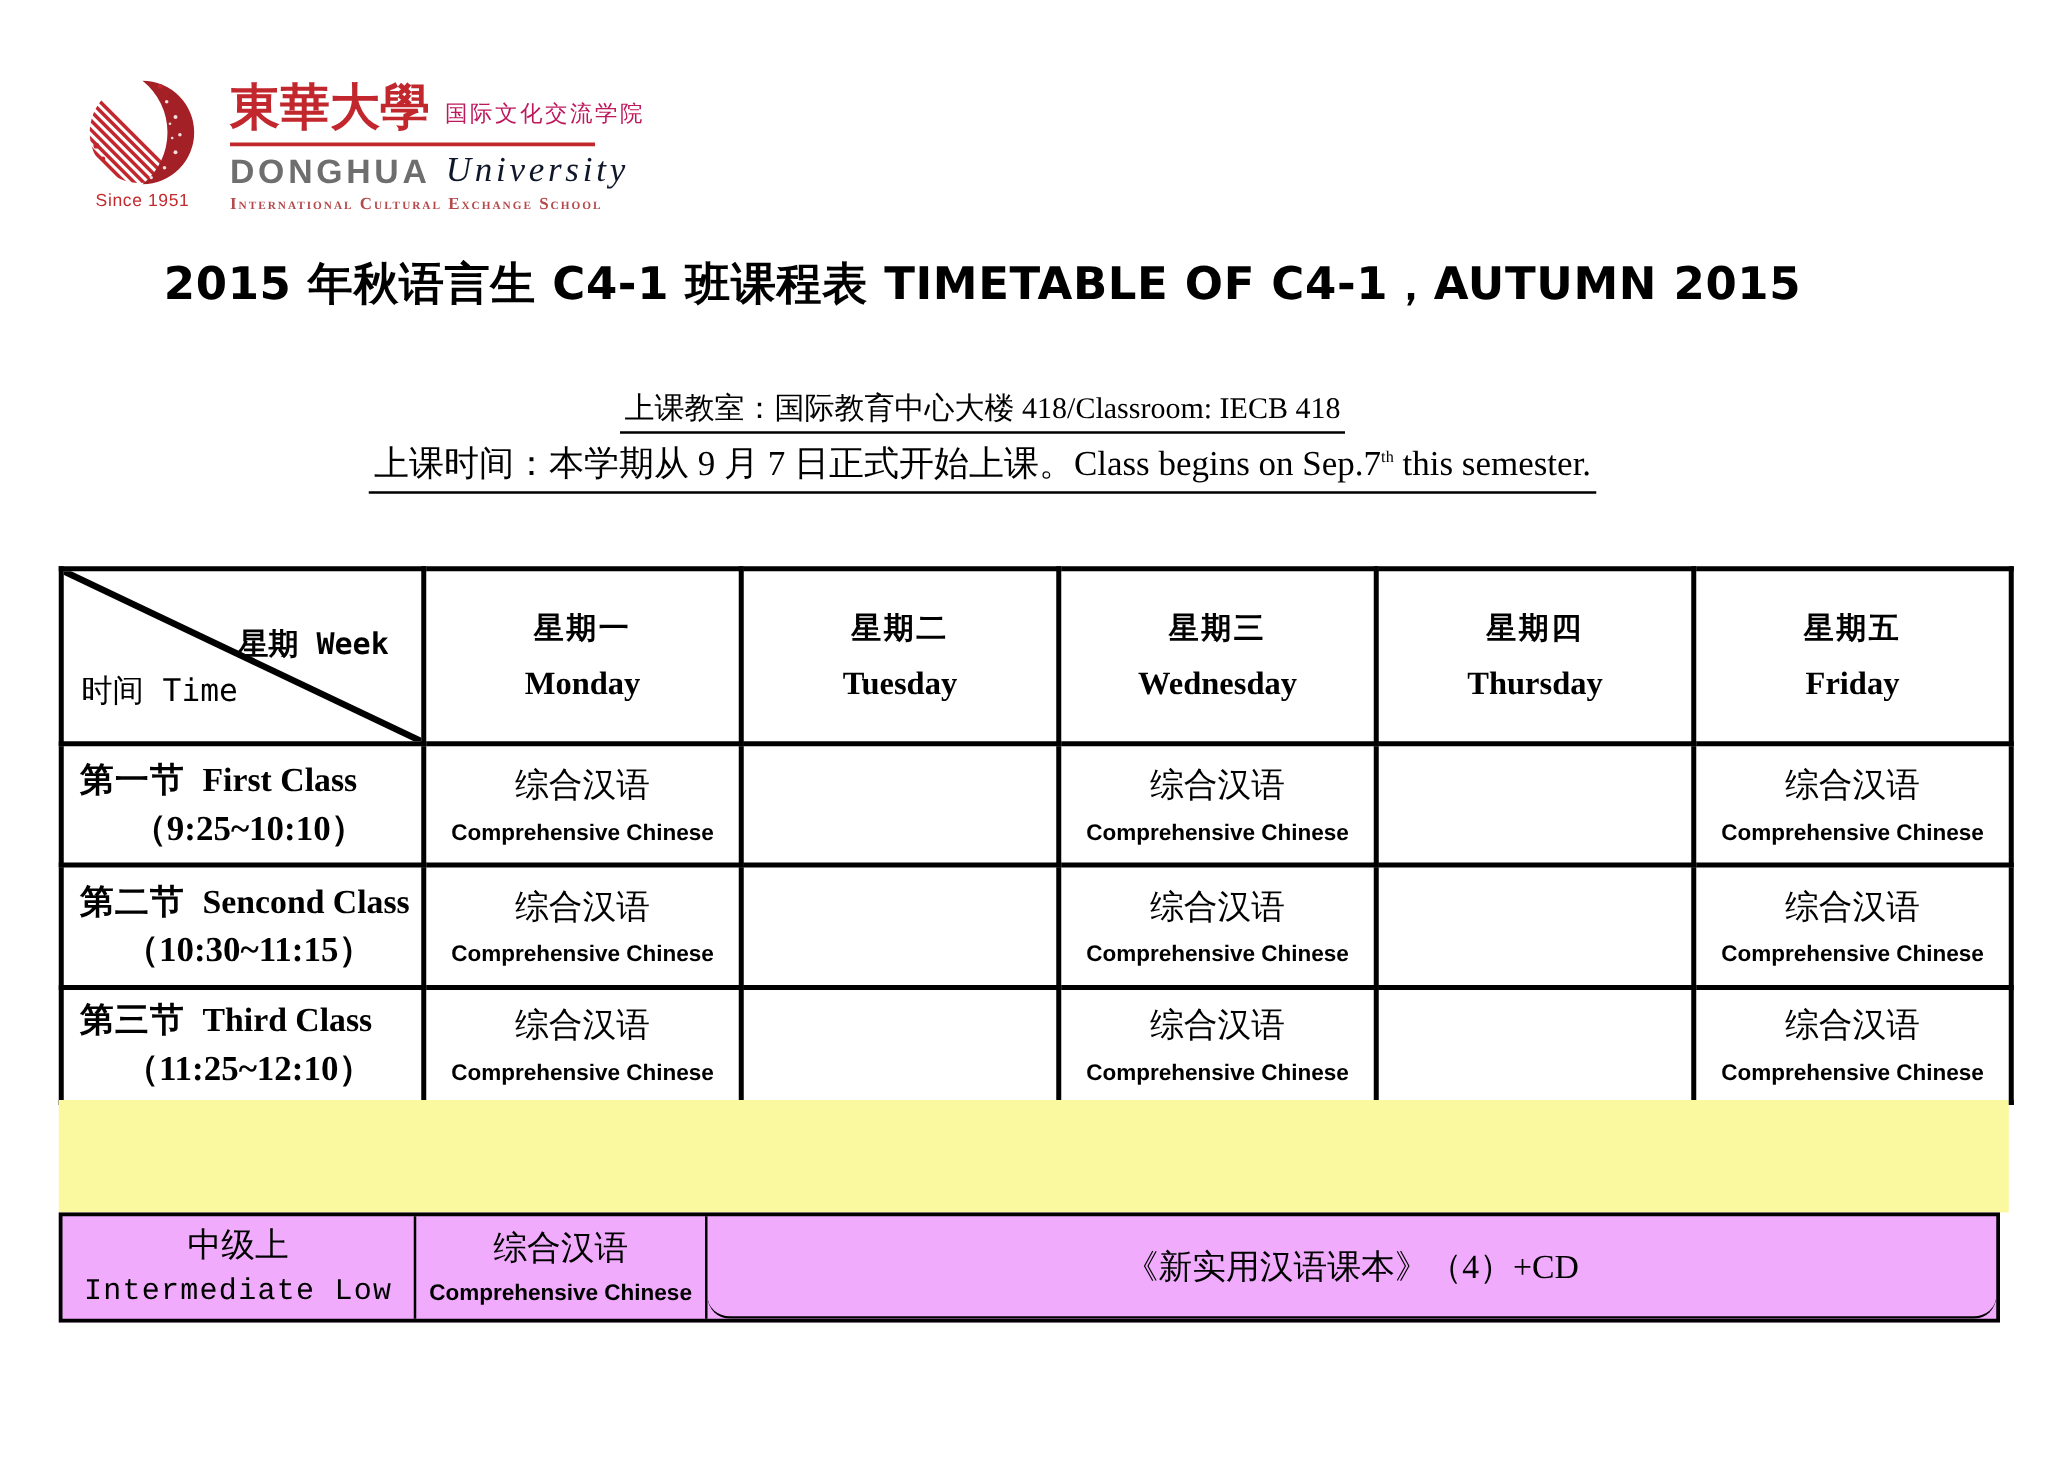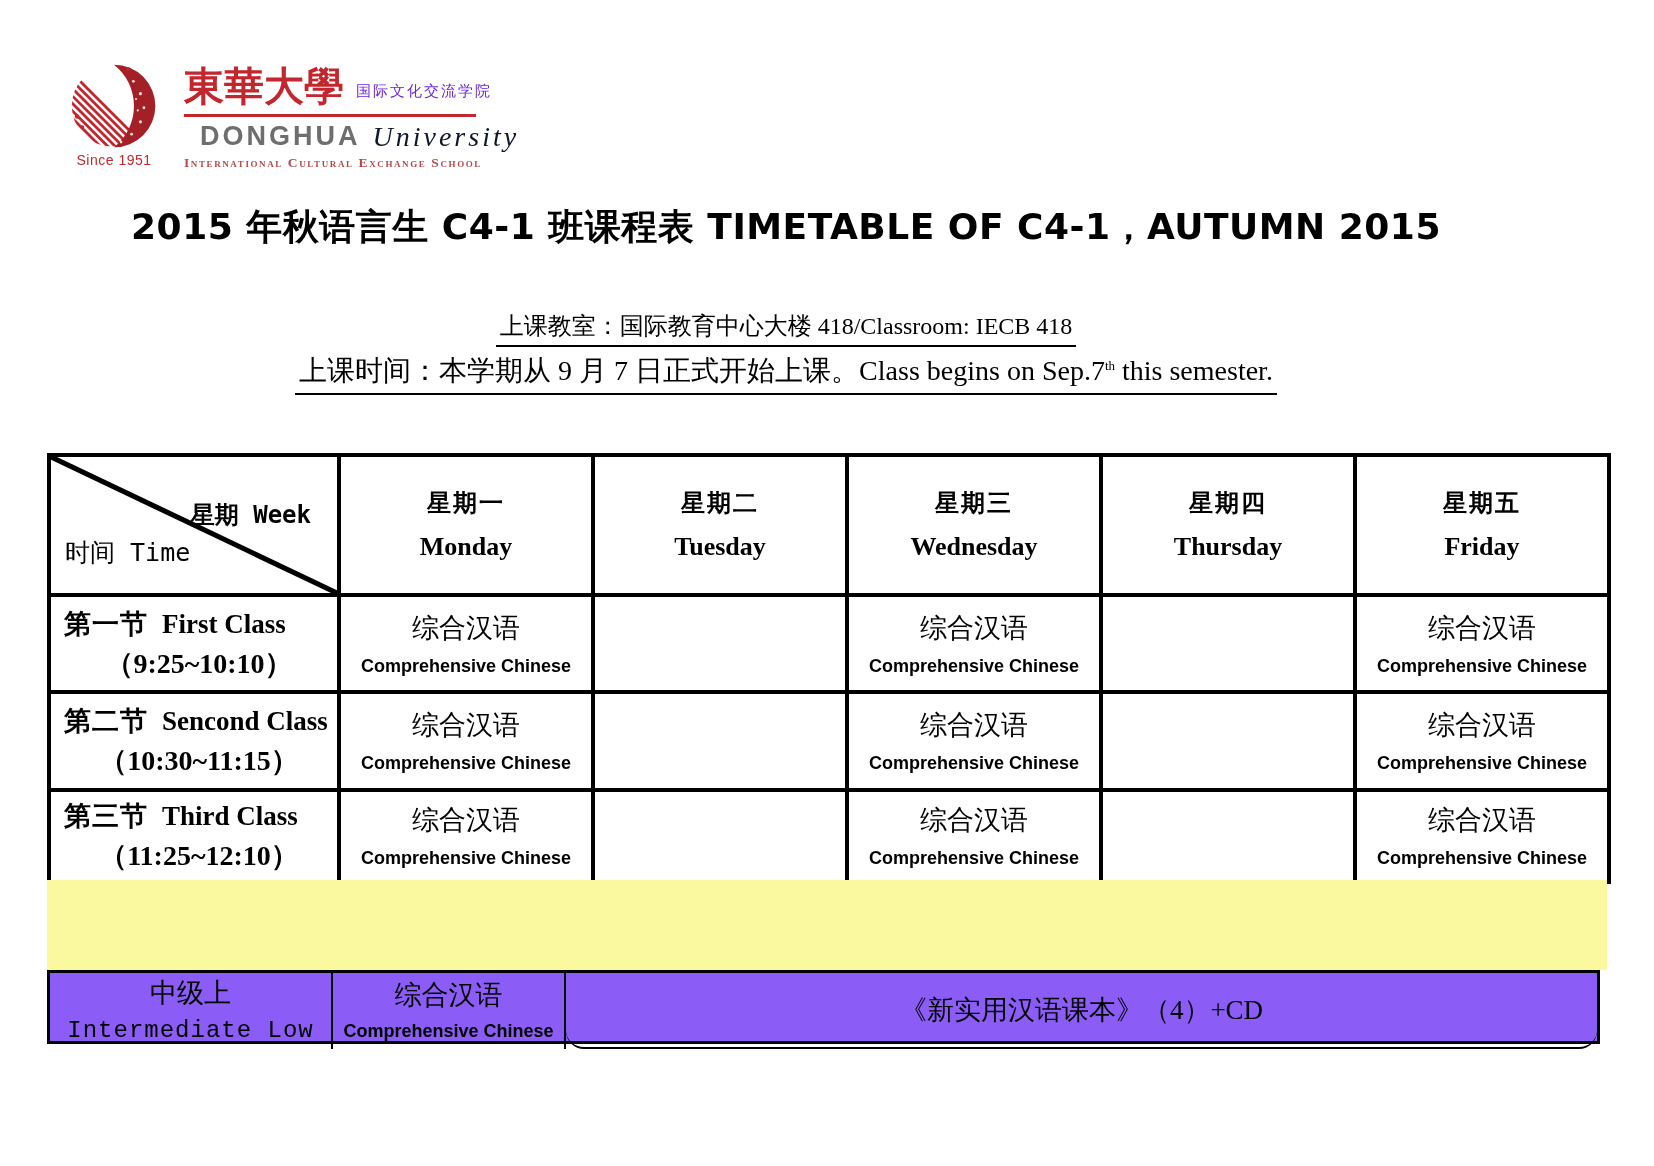--- a/index.html
+++ b/index.html
@@ -13,23 +13,23 @@
   }
 
   
   .logo { position: absolute; left: 58px; top: 58px; display: flex; }
   .emblem-wrap { width: 112px; text-align: center; }
   .emblem { width: 92px; height: 88px; display: block; margin: 4px auto 0 auto; }
   .since { color: #c22a2e; font-size: 14px; margin-top: 2px; letter-spacing: 0.5px; }
   .logo-text { margin-left: 14px; padding-top: 6px; }
   .logo-row1 { display: flex; align-items: flex-end; }
   .cn-name { color: #c1272d; font-size: 40px; font-weight: bold; font-family: "DejaVu Serif", serif; line-height: 44px; }
-  .cn-school { color: #6d28d9; font-size: 15px; margin-left: 12px; line-height: 34px; letter-spacing: 2px; }
+  .cn-school { color: #be185d; font-size: 18px; margin-left: 12px; line-height: 34px; letter-spacing: 2px; }
   .logo-rule { height: 3px; background: #c1272d; width: 292px; margin-top: 6px; }
-  .logo-row2 { display: flex; align-items: flex-start; margin-top: 4px; margin-left: 16px; }
+  .logo-row2 { display: flex; align-items: center; margin-top: 4px; }
   .en-bold { color: #6e6e6e; font-size: 27px; font-weight: bold; letter-spacing: 3px; }
   .en-italic { color: #0f172a; font-size: 28px; font-style: italic; font-family: "Liberation Serif", serif; margin-left: 12px; letter-spacing: 3px; }
   .en-school { color: #b5494b; font-size: 13.5px; font-family: "Liberation Serif", serif; font-variant: small-caps; letter-spacing: 1.6px; margin-top: 2px; font-weight: bold; }
 
   
   .center-zone { position: absolute; left: 0; width: 1572px; text-align: center; }
   .doc-title { top: 203px; font-size: 36px; font-weight: bold; letter-spacing: 0.5px; font-family: "DejaVu Sans", sans-serif; }
   .note1 { top: 310px; font-family: "Liberation Serif", serif; font-size: 24px; }
   .note2 { top: 352px; font-family: "Liberation Serif", serif; font-size: 28px; }
   .underlined { display: inline-block; border-bottom: 2.5px solid #000; padding: 0 4px 3px 4px; }
@@ -55,24 +55,24 @@
   .period-time { font-size: 28px; font-weight: bold; font-family: "Liberation Serif", serif; text-align: center; line-height: 40px; padding-right: 3px; }
   .course-cn { text-align: center; font-size: 27px; font-family: "Liberation Serif", serif; line-height: 34px; }
   .course-en { text-align: center; font-size: 18px; font-weight: bold; margin-top: 10px; line-height: 22px; }
 
   
   .highlight-band { position: absolute; left: 47px; top: 880px; width: 1560px; height: 90px; }
 
   
   .summary-table {
     position: absolute; left: 47px; top: 970px;
-    width: 1553px; height: 74px;
+    width: 1553px; height: 88px;
     border: 3px solid #000;
     display: grid; grid-template-columns: 283px 233px 1fr;
-    background: #8b5cf6;
+    background: #f0abfc;
   }
   .sum-col { border-right: 2px solid #000; display: flex; flex-direction: column; justify-content: center; text-align: center; }
   .sum-level-cn { font-size: 27px; font-family: "Liberation Serif", serif; line-height: 40px; }
   .sum-level-en { font-size: 24px; font-family: "Liberation Mono", monospace; line-height: 36px; letter-spacing: 1px; }
   .sum-course-cn { font-size: 27px; font-family: "Liberation Serif", serif; line-height: 40px; }
   .sum-course-en { font-size: 18px; font-weight: bold; line-height: 32px; }
   .sum-books { display: flex; flex-direction: column; }
   .book-row { flex: 1; display: flex; align-items: center; justify-content: center; font-size: 27px; font-family: "Liberation Serif", serif; }
   .book-row:first-child { border-bottom: 2px solid #000; border-radius: 18px; }
 </style>

